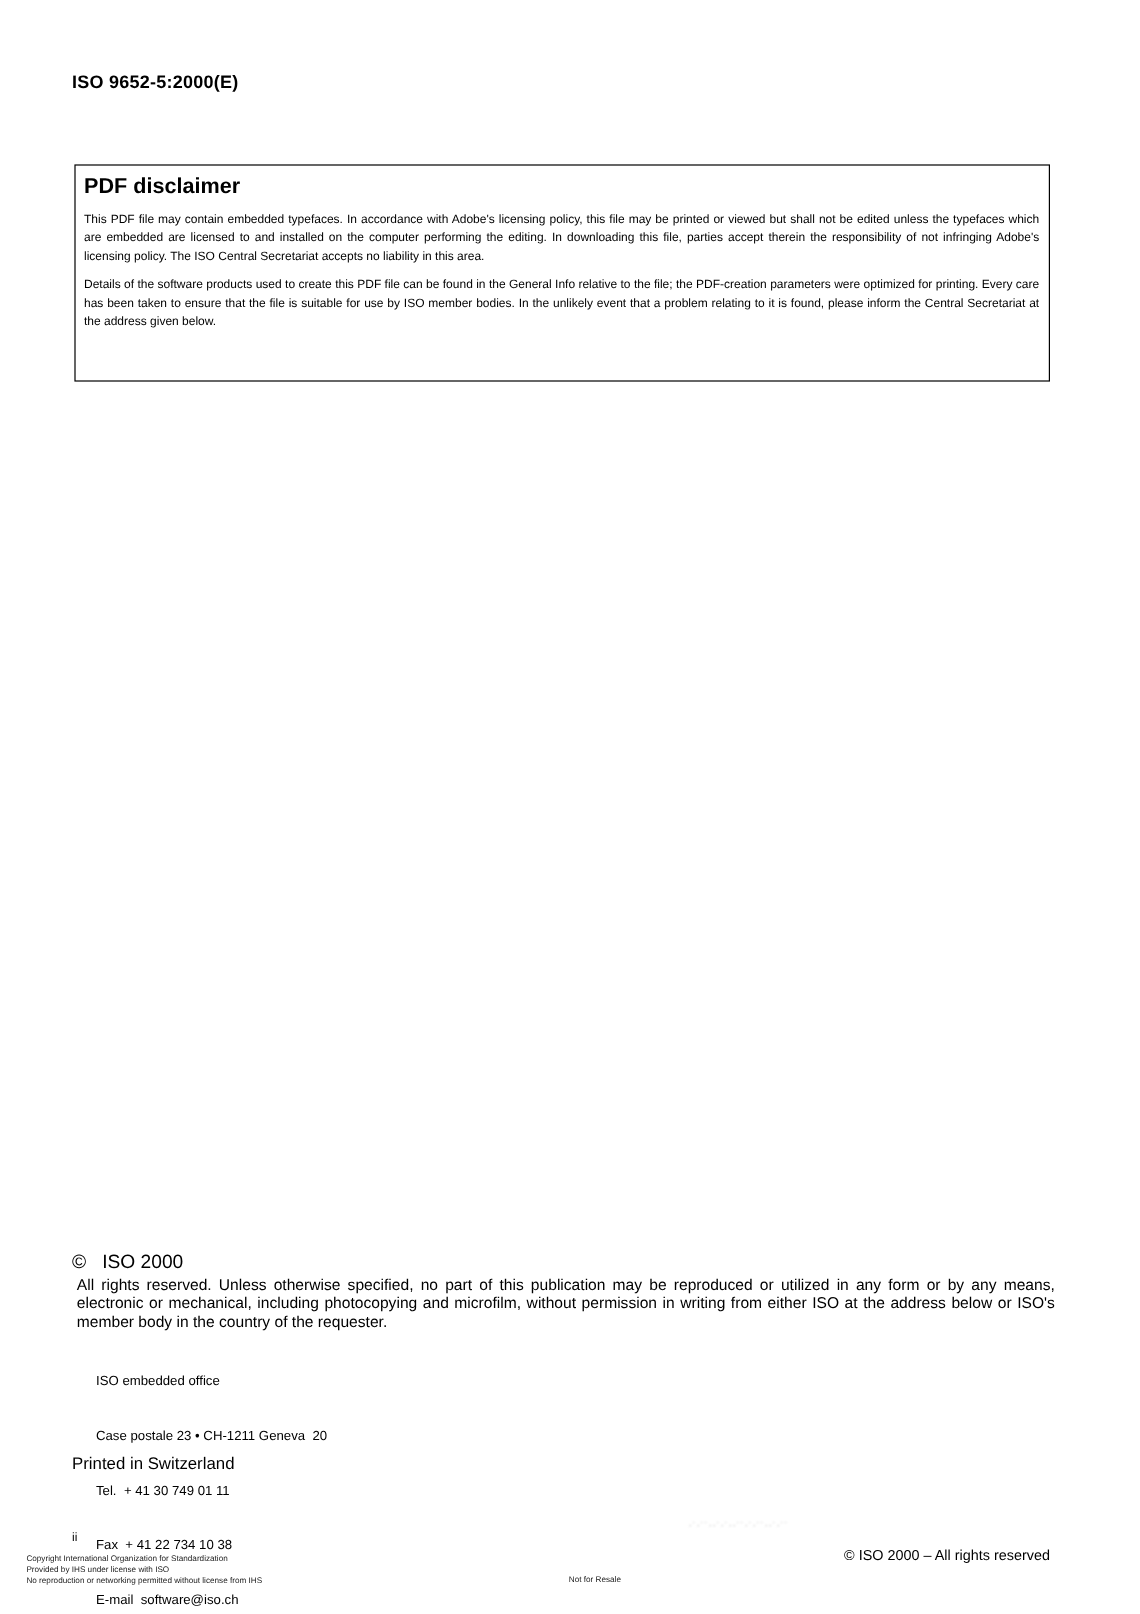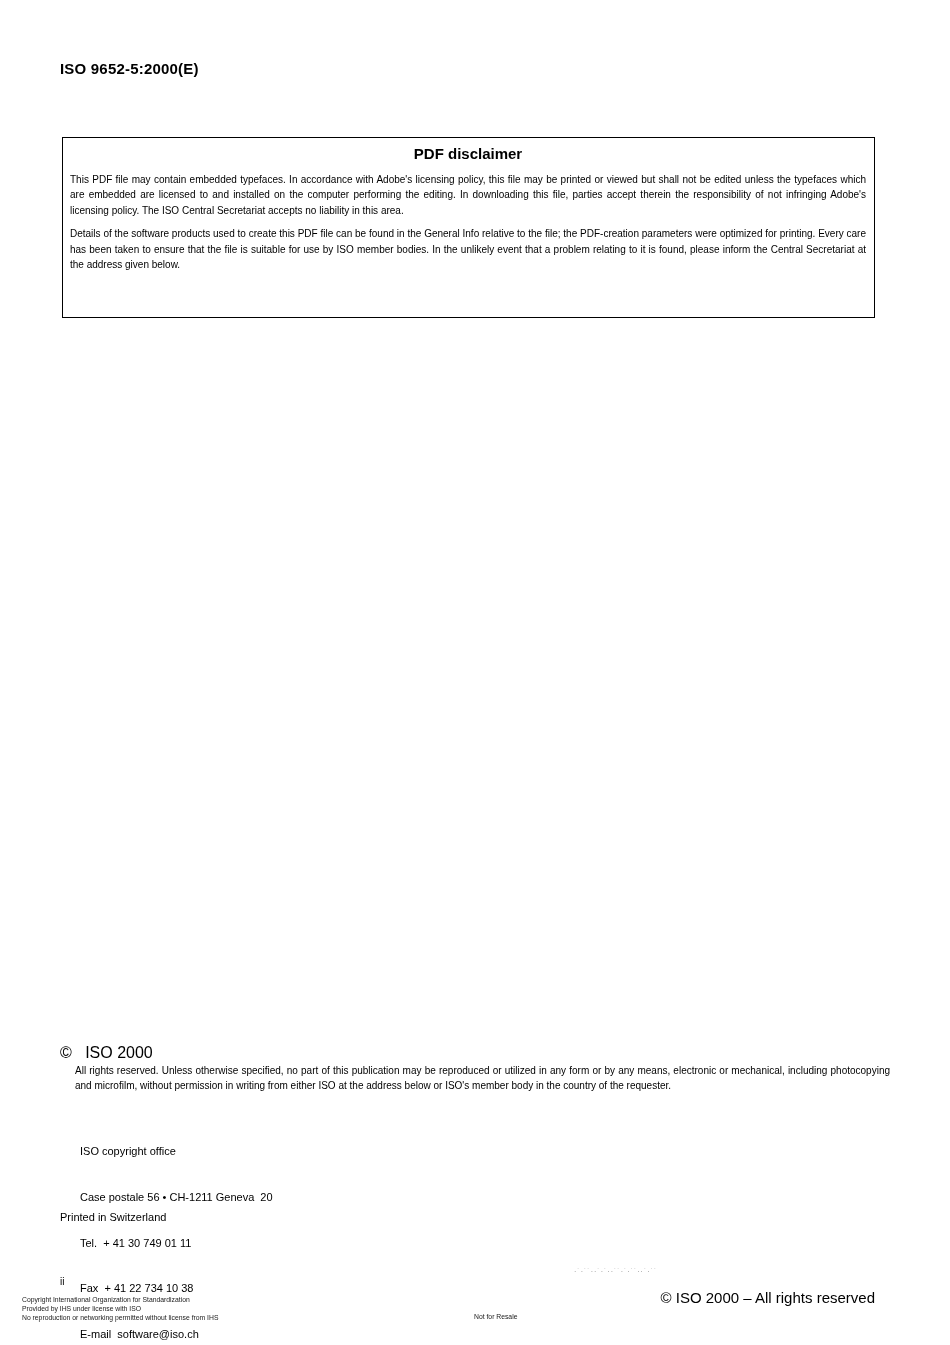--- a/index.html
+++ b/index.html
@@ -25,60 +25,59 @@
   .disclaimer-box {
     position: absolute;
     left: 62px;
     top: 137px;
     width: 813px;
     height: 181px;
     border: 1.4px solid #000000;
     padding: 7px 8px 10px 7px;
   }
   .disclaimer-title {
-    text-align: center;
-    font-size: 15px;
+    font-size: 18px;
     font-weight: bold;
     margin-bottom: 10px;
   }
   .disclaimer-box p {
     font-size: 10px;
     line-height: 15.4px;
     text-align: justify;
     margin-bottom: 8px;
   }
   .copyright-line {
     position: absolute;
     left: 60px;
     top: 1044px;
     font-size: 16px;
     white-space: pre-wrap;
   }
   .rights-para {
     position: absolute;
-    left: 75px;
+    left: 64px;
     top: 1063px;
     width: 815px;
-    font-size: 10px;
+    font-size: 13px;
     line-height: 15.4px;
     text-align: justify;
   }
   .address-block {
     position: absolute;
     left: 80px;
     top: 1114px;
     font-size: 11px;
     line-height: 15.2px;
     white-space: pre-wrap;
   }
   .printed-line {
     position: absolute;
     left: 60px;
     top: 1211px;
-    font-size: 11px;
+    font-size: 14px;
     text-align: center;
   }
   .page-number {
     position: absolute;
     left: 60px;
     top: 1276px;
     font-size: 10px;
   }
   .footer-tiny {
     position: absolute;
@@ -92,21 +91,21 @@
     position: absolute;
     left: 474px;
     top: 1313px;
     font-size: 6.8px;
     color: #1a1a1a;
   }
   .footer-right {
     position: absolute;
     right: 75px;
     top: 1289px;
-    font-size: 15px;
+    font-size: 12px;
     text-align: right;
   }
   .faint-stamp {
     position: absolute;
     left: 574px;
     top: 1268px;
     width: 110px;
     font-size: 7px;
     color: #9a9a9a;
     filter: blur(0.7px);
@@ -126,22 +125,22 @@
     <div class="disclaimer-title">PDF disclaimer</div>
     <p>This PDF file may contain embedded typefaces. In accordance with Adobe's licensing policy, this file may be printed or viewed but shall not be edited unless the typefaces which are embedded are licensed to and installed on the computer performing the editing. In downloading this file, parties accept therein the responsibility of not infringing Adobe's licensing policy. The ISO Central Secretariat accepts no liability in this area.</p>
     <p>Details of the software products used to create this PDF file can be found in the General Info relative to the file; the PDF-creation parameters were optimized for printing. Every care has been taken to ensure that the file is suitable for use by ISO member bodies. In the unlikely event that a problem relating to it is found, please inform the Central Secretariat at the address given below.</p>
   </div>
 
   <div class="copyright-line">©   ISO 2000</div>
 
   <p class="rights-para">All rights reserved. Unless otherwise specified, no part of this publication may be reproduced or utilized in any form or by any means, electronic or mechanical, including photocopying and microfilm, without permission in writing from either ISO at the address below or ISO's member body in the country of the requester.</p>
 
   <div class="address-block">
-    <div>ISO copyright office</div>
-    <div>Case postale 56 • CH-1211 Geneva  20</div>
+    <div>ISO embedded office</div>
+    <div>Case postale 23 • CH-1211 Geneva  20</div>
     <div>Tel.  + 41 30 749 01 11</div>
     <div>Fax  + 41 22 734 10 38</div>
     <div>E-mail  software@iso.ch</div>
     
   </div>
 
   <div class="printed-line">Printed in Switzerland</div>
 
   <div class="page-number">ii</div>
 

